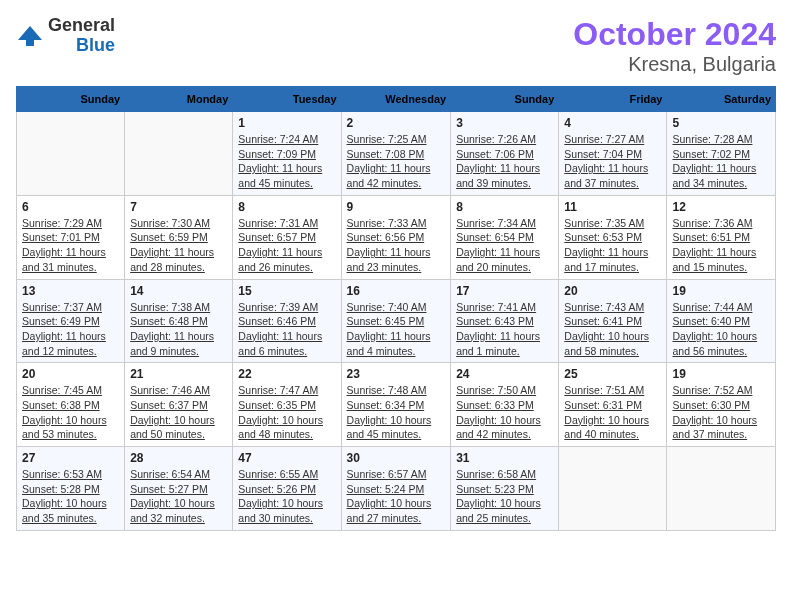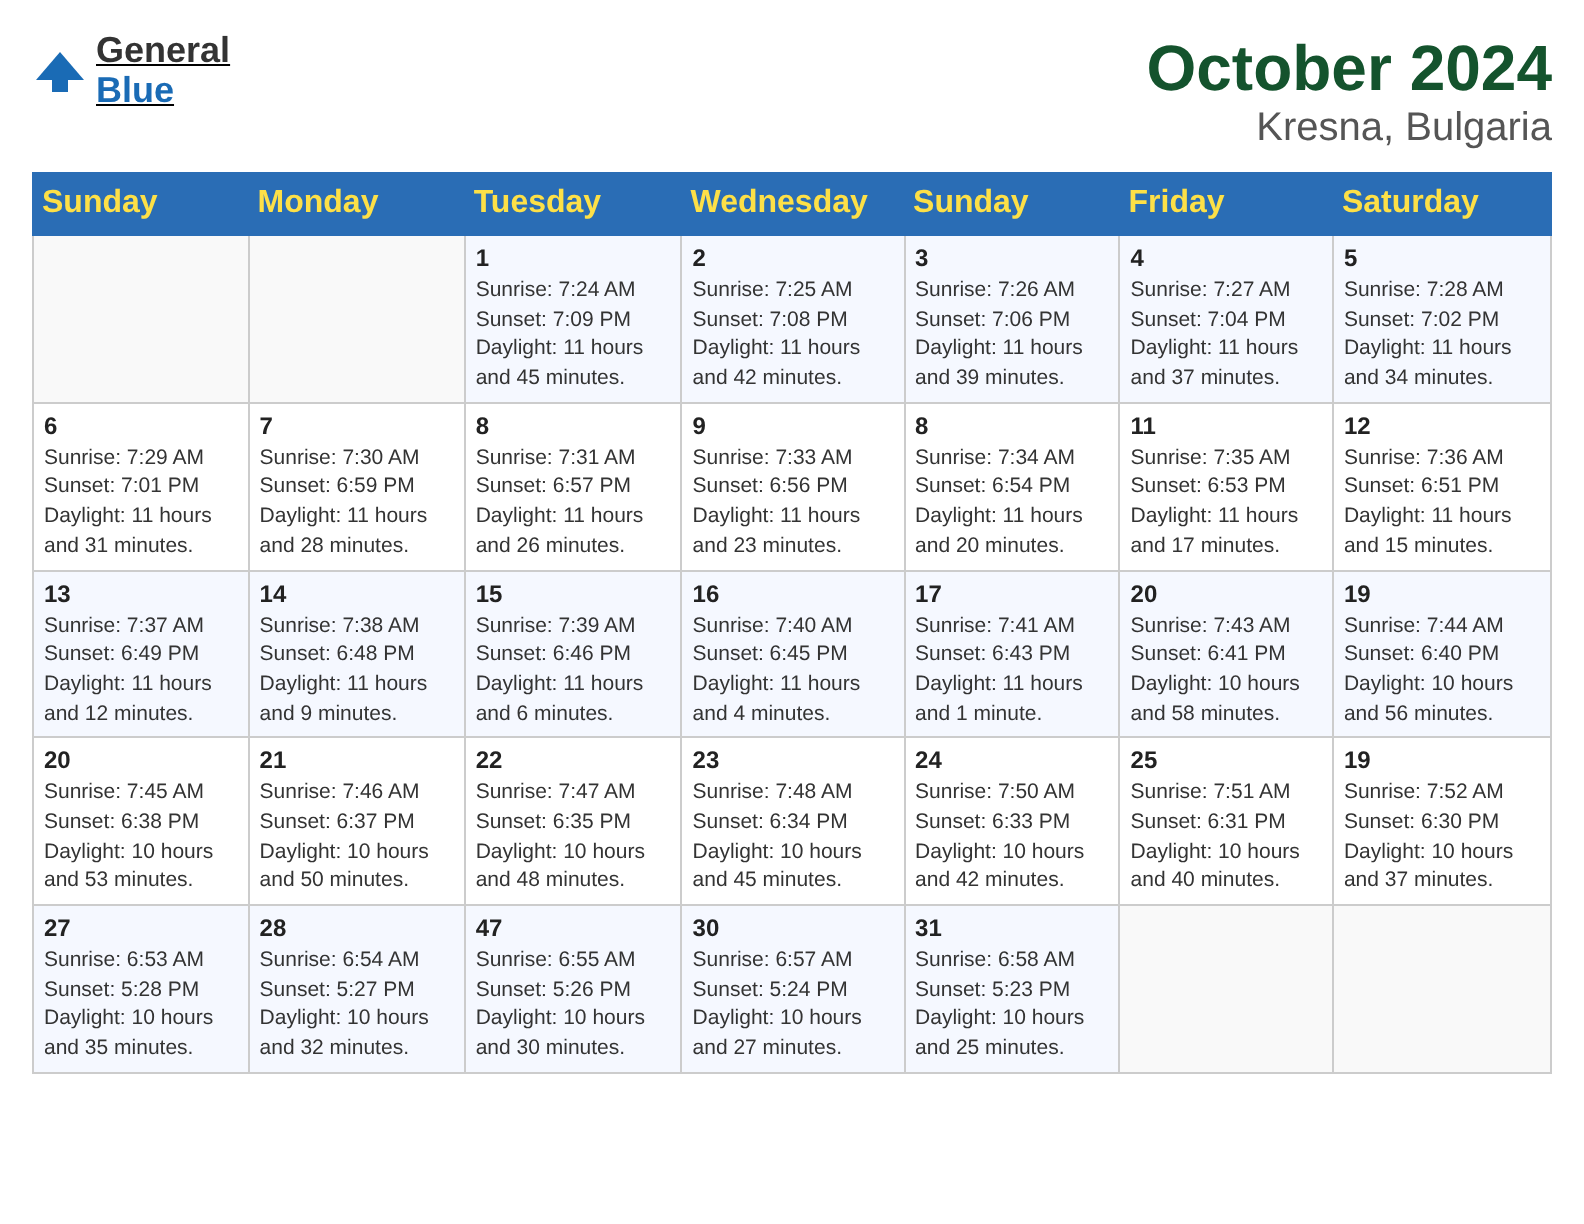--- a/index.html
+++ b/index.html
@@ -12,59 +12,58 @@
     }
     .header {
       display: flex;
       justify-content: space-between;
       align-items: flex-start;
       margin-bottom: 10px;
     }
     .logo {
       display: flex;
       align-items: center;
-      text-decoration: underline;
     }
     .logo-text {
       display: flex;
       flex-direction: column;
       font-size: 18px;
       font-weight: bold;
       line-height: 1.1;
     }
     .logo-general { color: #333; }
-    .logo-blue { color: #1a6bb5; }
+    .logo-blue { color: #1a6bb5; text-align: right; }
     .logo-icon {
       width: 28px;
       height: 28px;
       margin-right: 4px;
     }
     .title-block {
       text-align: right;
     }
     .month-year {
       font-size: 32px;
       font-weight: bold;
-      color: #14532d;
+      color: #8b5cf6;
     }
     .location {
       font-size: 20px;
       color: #555;
     }
     table {
       width: 100%;
       border-collapse: collapse;
       font-size: 11px;
     }
     thead tr th {
       background-color: #2a6db5;
-      color: #fde047;
+      color: #000000;
       padding: 6px 4px;
-      text-align: left;
-      font-size: 16px;
+      text-align: right;
+      font-size: 11px;
       border: 1px solid #2a6db5;
     }
     tbody tr td {
       border: 1px solid #ccc;
       padding: 4px 5px;
       vertical-align: top;
       width: 113px;
       min-height: 80px;
       background: #fff;
     }
@@ -77,20 +76,21 @@
     .day-number {
       font-weight: bold;
       font-size: 12px;
       margin-bottom: 2px;
       color: #222;
     }
     .day-info {
       color: #333;
       font-size: 10.5px;
       line-height: 1.4;
+      text-decoration: underline;
     }
     .empty-cell {
       background: #f9f9f9 !important;
     }
   </style>
 </head>
 <body>
 
 <div class="header">
   <div class="logo">

